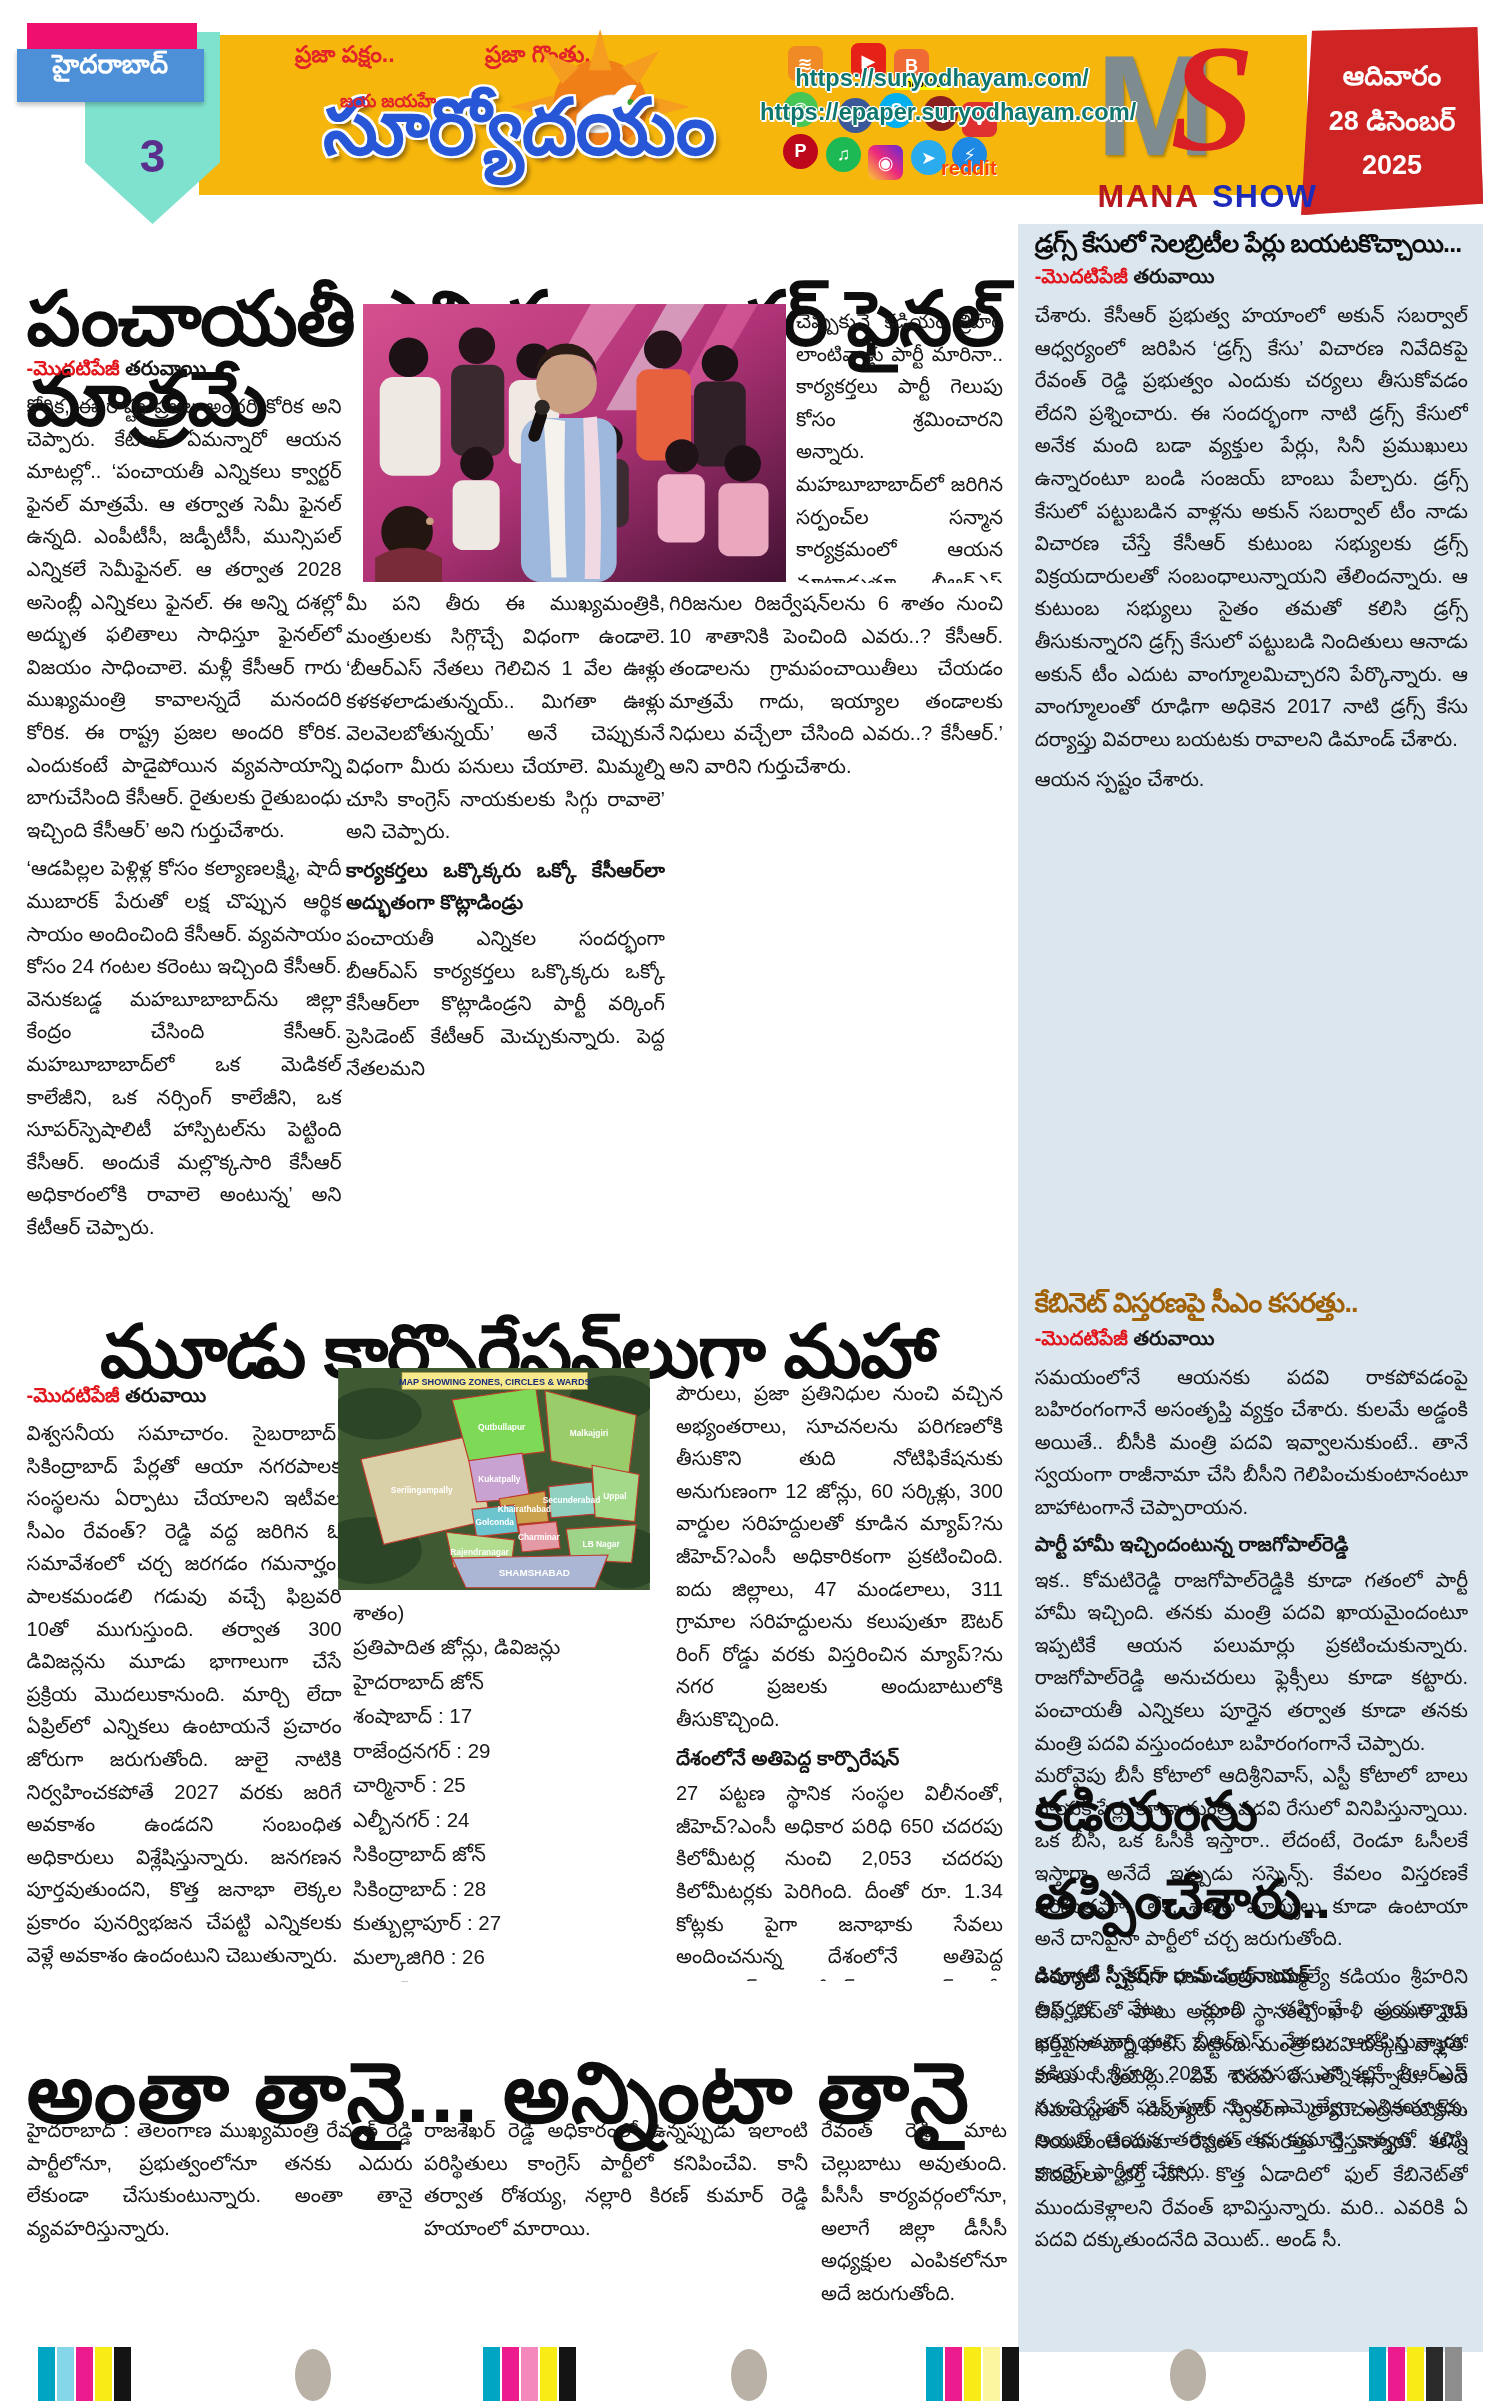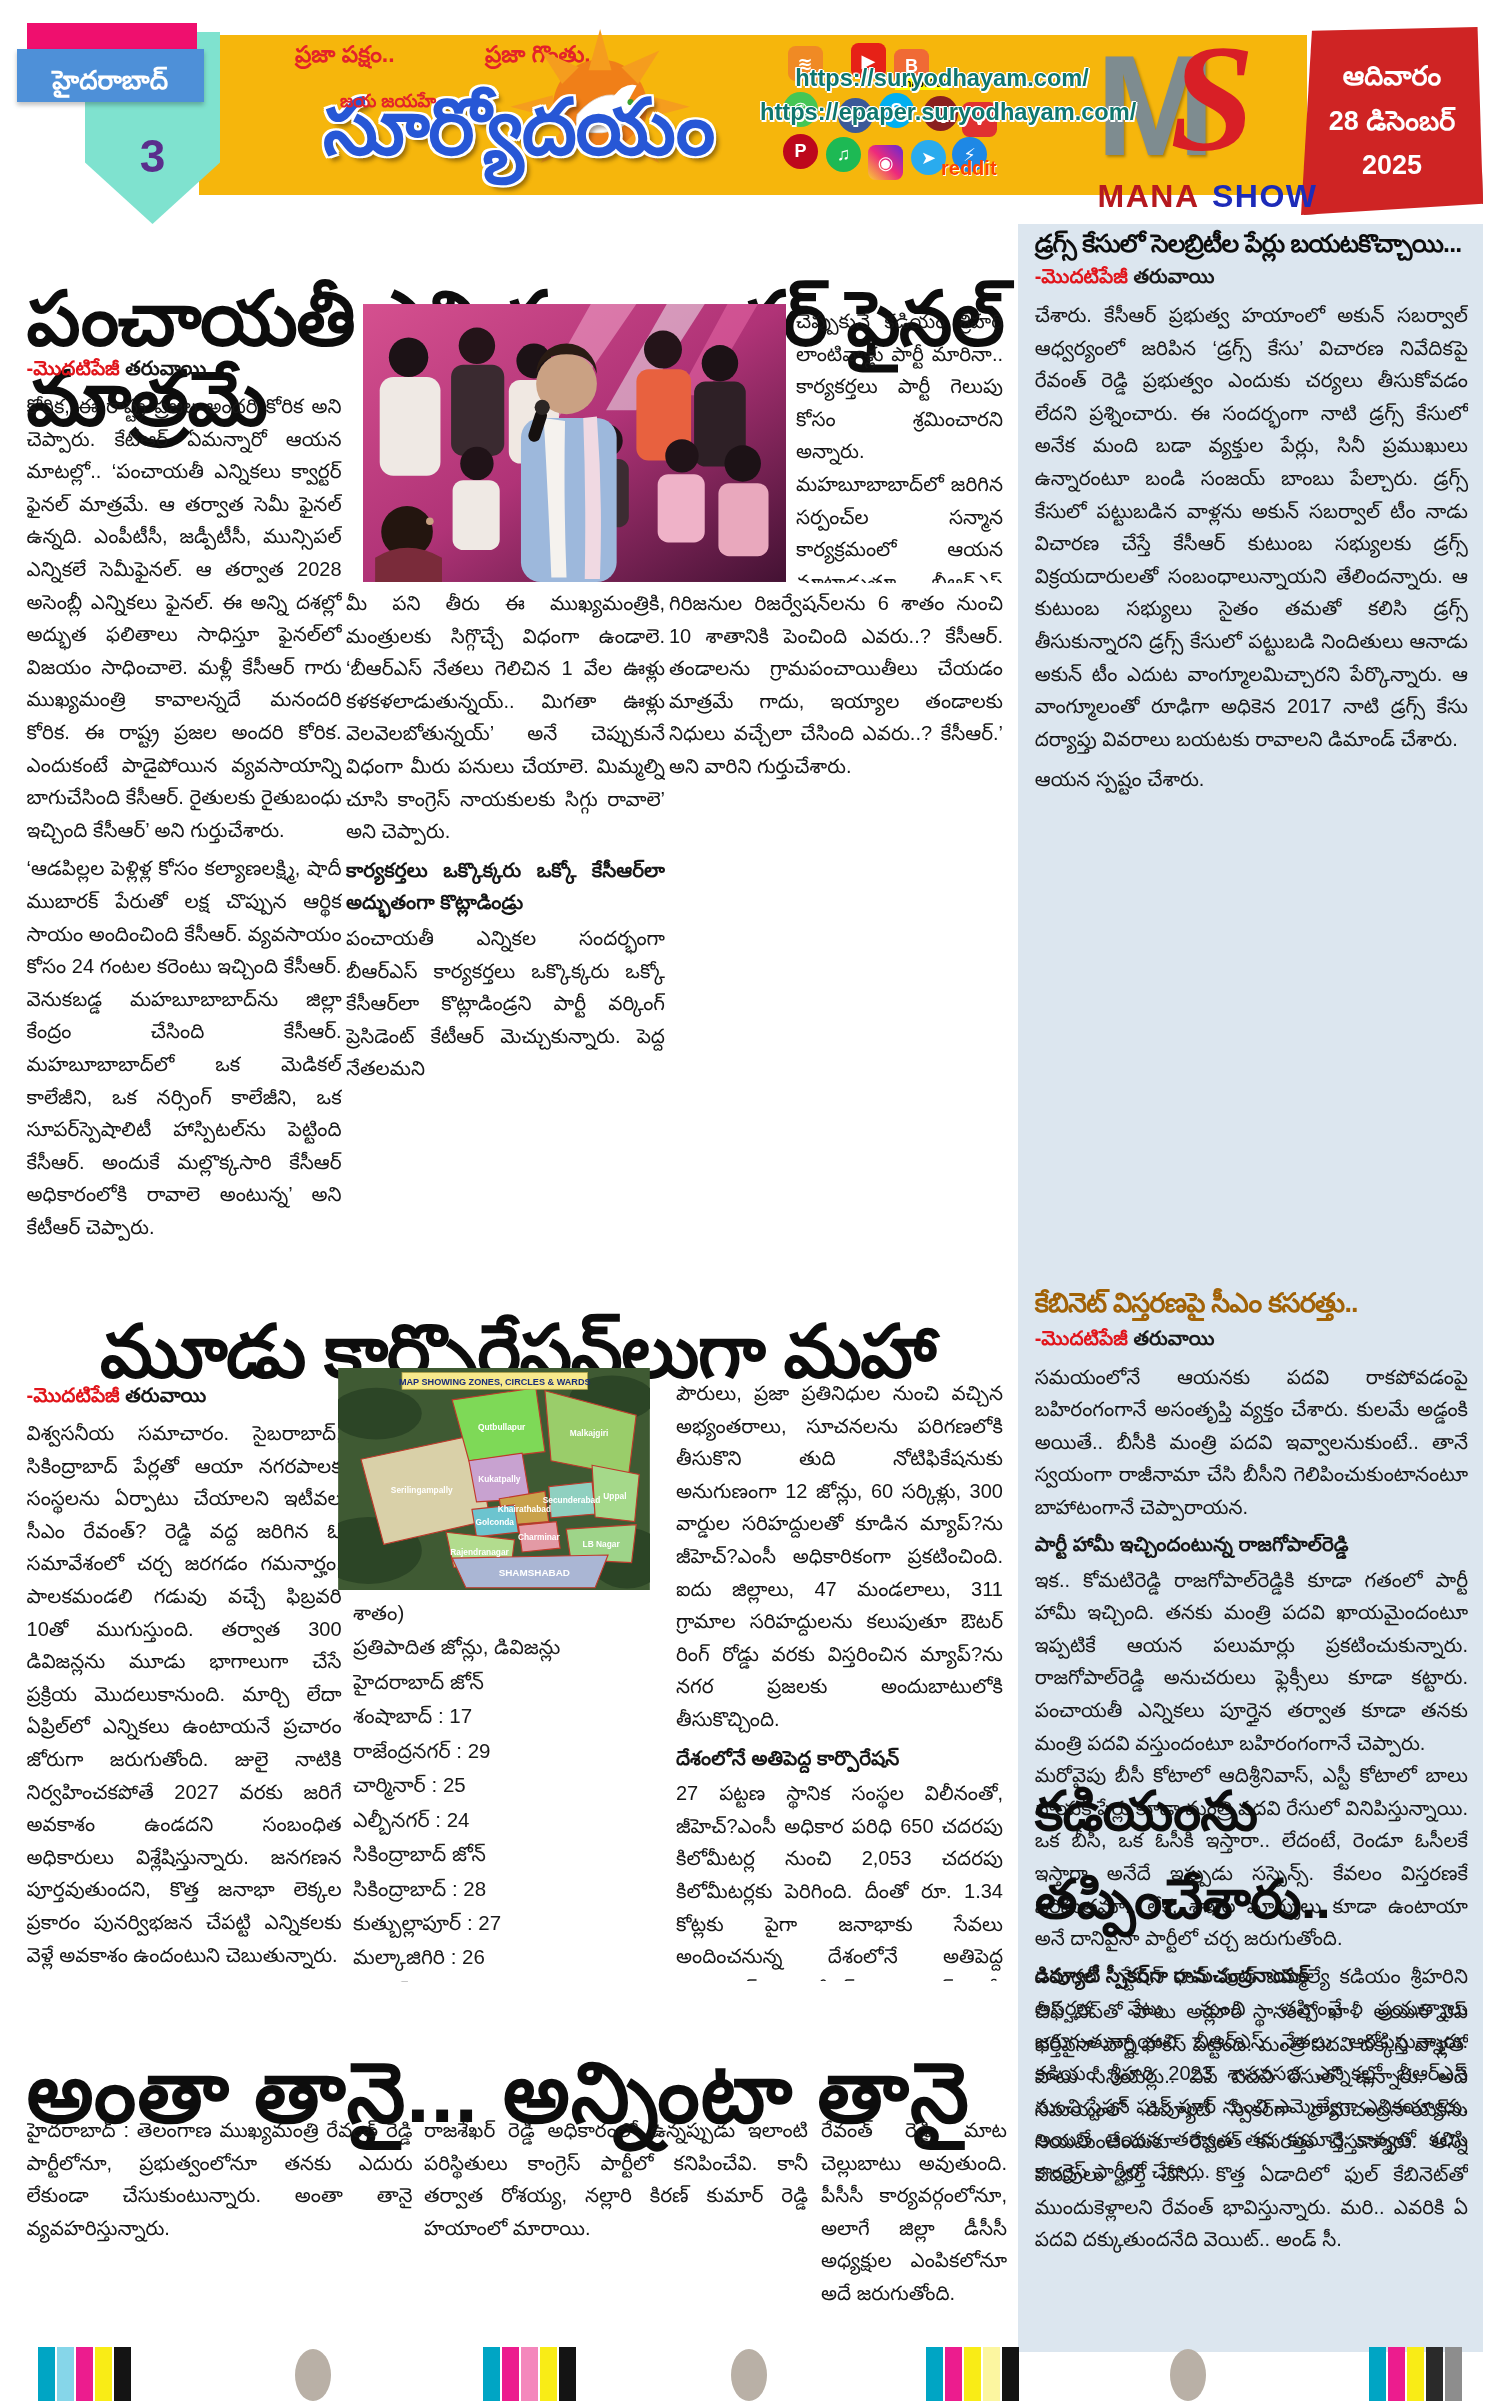--- a/index.html
+++ b/index.html
@@ -5,21 +5,21 @@
   html,body{margin:0;padding:0;background:#ffffff;}
   .page{position:relative;width:1508px;height:2401px;background:#fff;overflow:hidden;
         font-family:"Liberation Sans","DejaVu Sans",sans-serif;color:#1a1a1a;}
   .abs{position:absolute;}
 
   
   .badge-tail{left:85px;top:32px;width:135px;height:192px;background:#7fe2cf;
     clip-path:polygon(0 0,100% 0,100% 68%,50% 100%,0 68%);}
   .badge-pink{left:27px;top:23px;width:170px;height:43px;background:#ef0f6e;}
   .badge-blue{left:16.7px;top:49px;width:187px;height:53px;background:#4e90d8;
-    display:flex;align-items:flex-end;justify-content:center;box-shadow:0 3px 4.6px rgba(0,0,0,.25);}
+    display:flex;align-items:flex-start;justify-content:center;box-shadow:0 3px 4.6px rgba(0,0,0,.25);}
   .badge-blue span{color:#fff;font-size:26px;font-weight:bold;}
   .badge-num{left:85px;top:129px;width:135px;text-align:center;color:#5a2e8c;
     font-size:46px;font-weight:800;}
 
   
   .masthead{left:199px;top:35px;width:1108px;height:160px;background:#f6b60c;}
   .tag-left{left:295px;top:41px;font-size:23px;font-weight:bold;color:#e3232a;}
   .tag-right{left:485px;top:41px;font-size:23px;font-weight:bold;color:#e3232a;}
   .jaya{left:340px;top:91px;font-size:18px;font-weight:bold;color:#e3232a;z-index:6;}
   .mast-title{left:323px;top:82px;font-size:78px;font-weight:800;color:#2757d6;z-index:5;

